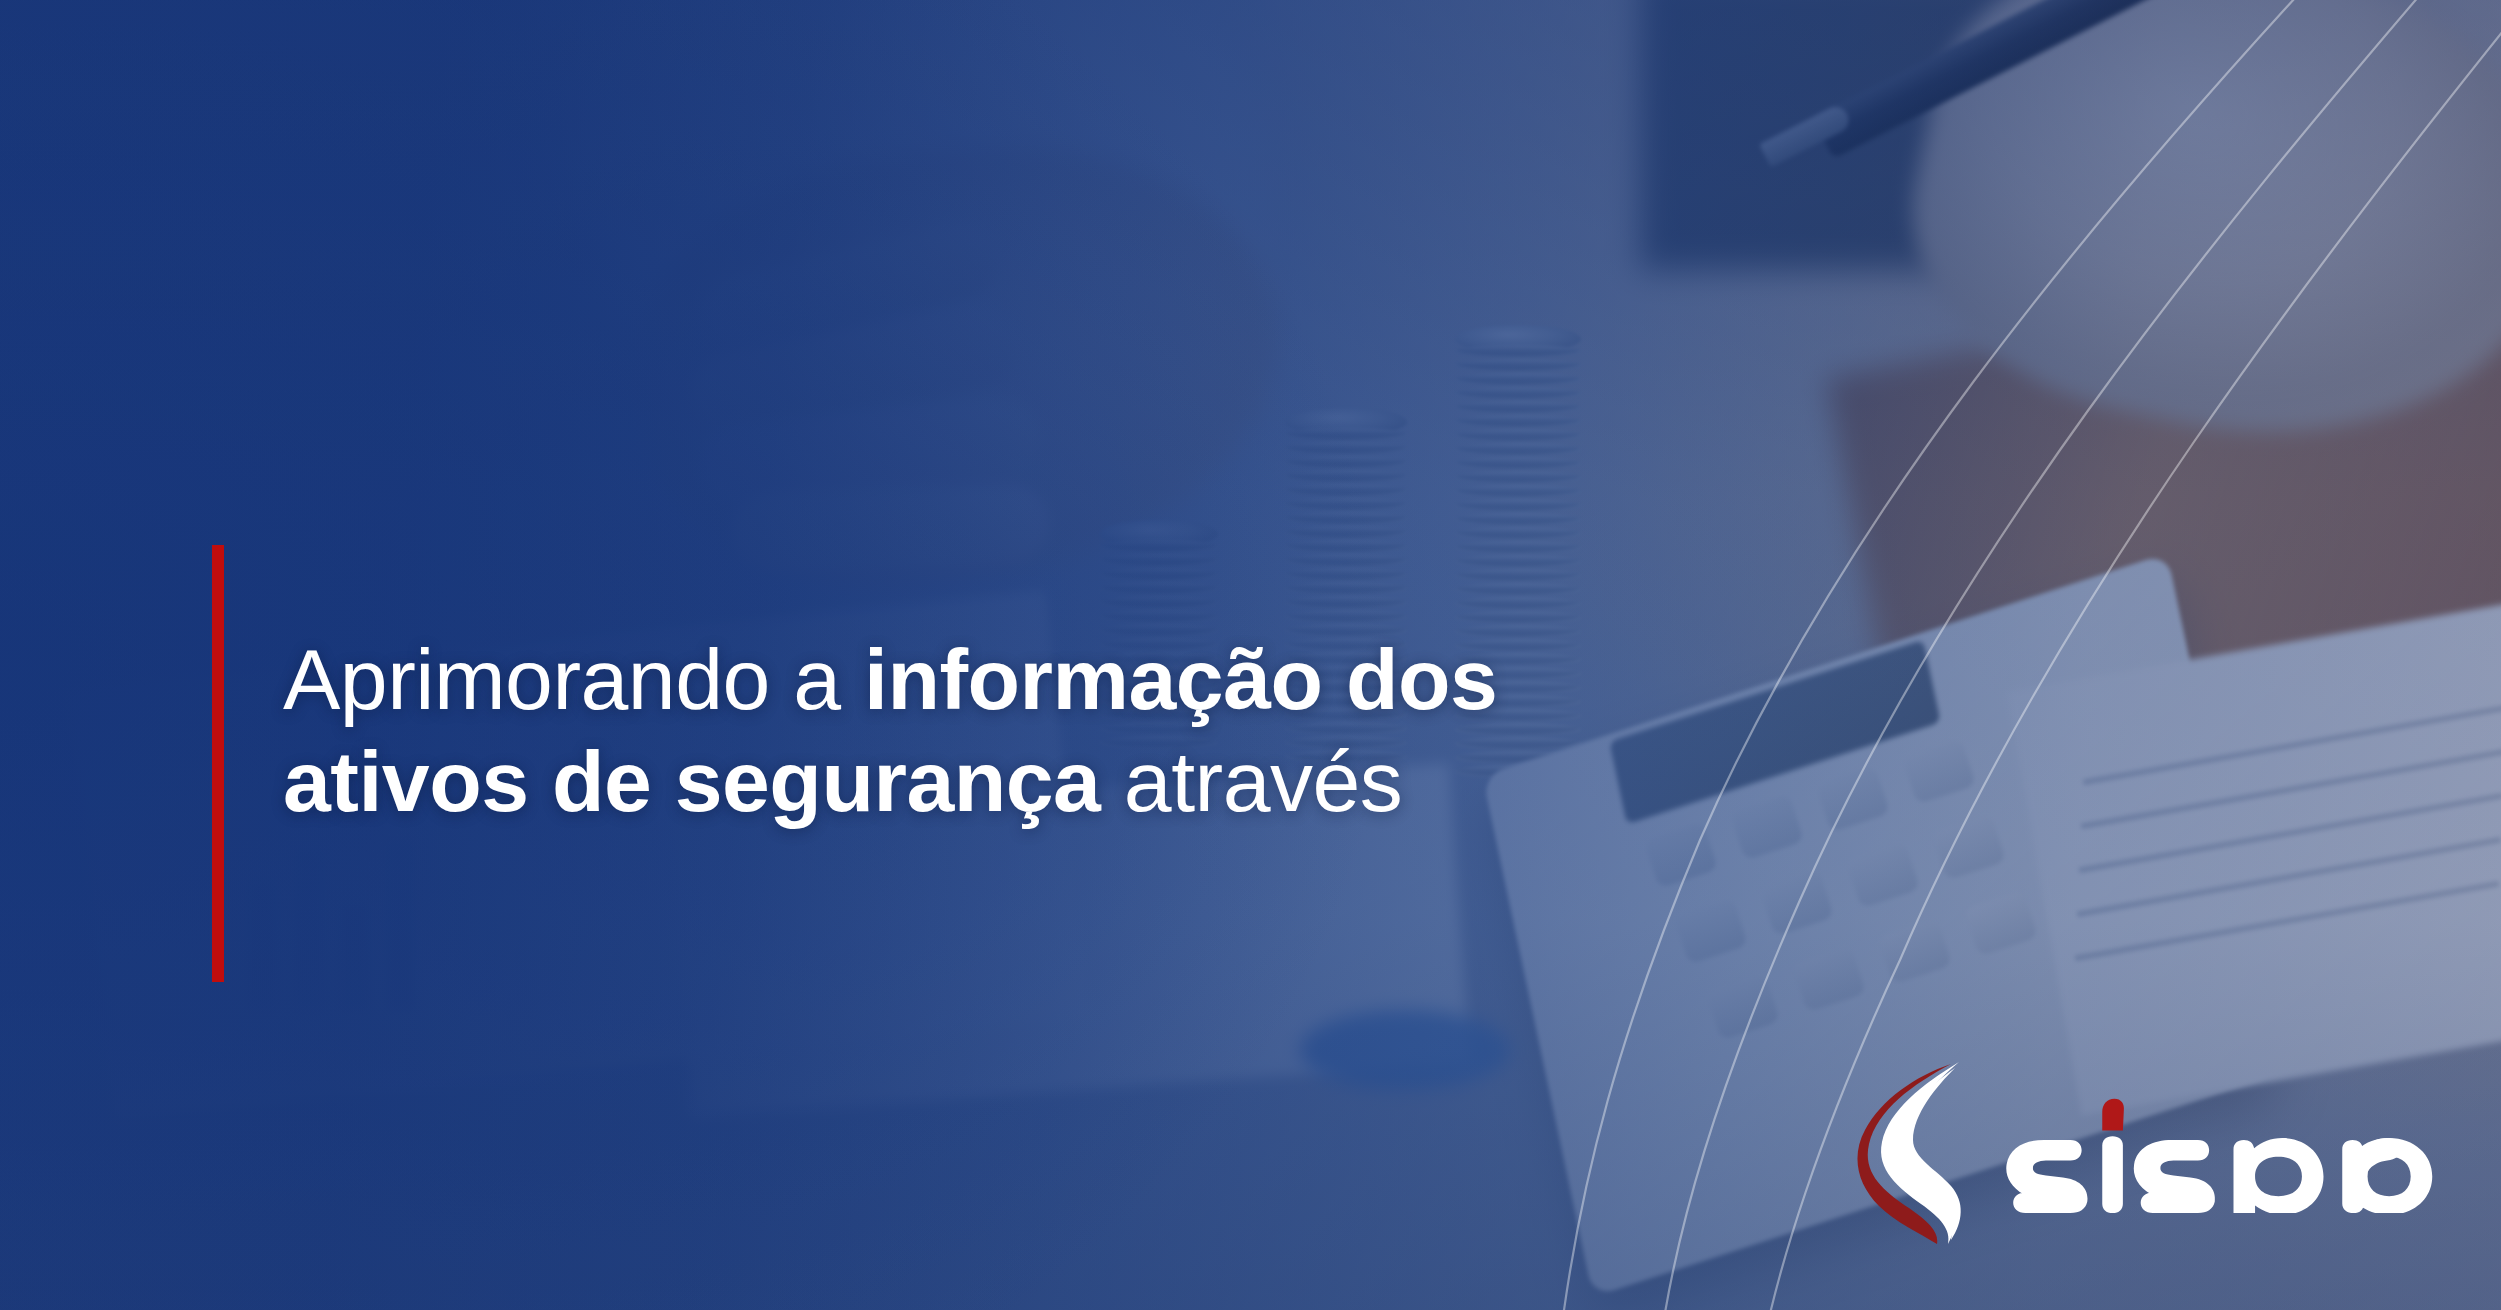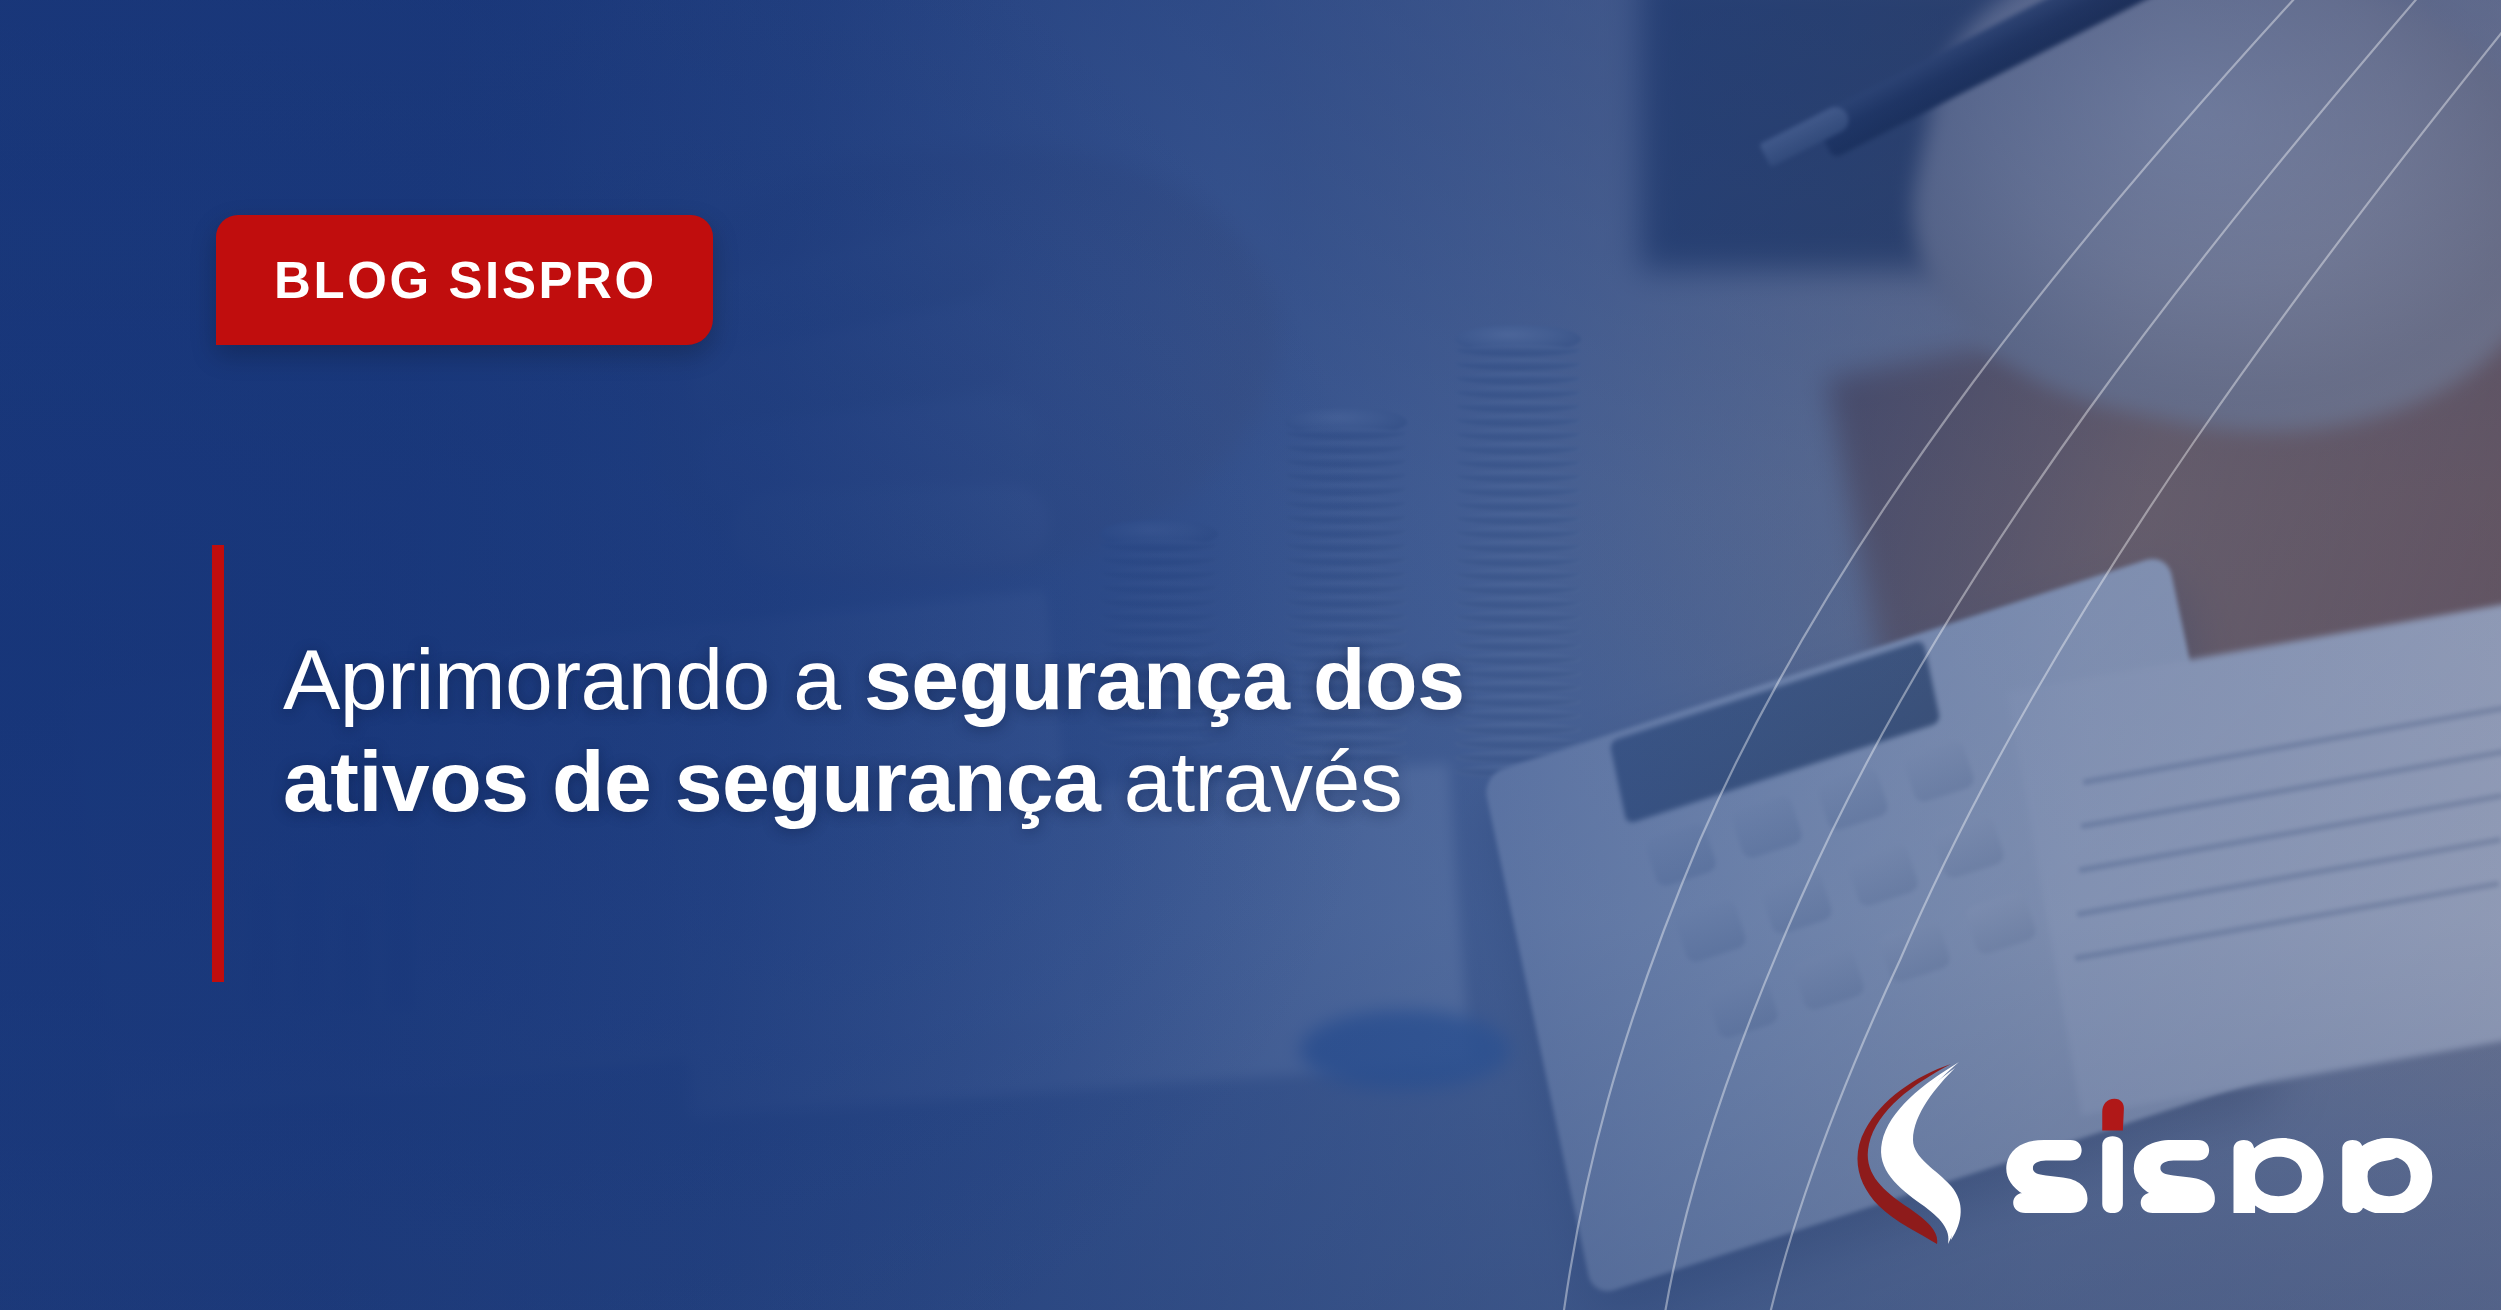--- a/index.html
+++ b/index.html
@@ -332,28 +332,25 @@
   <div class="tint-c"></div>
 
   <svg class="arcs" viewBox="0 0 2501 1310" preserveAspectRatio="none">
     <g fill="none" stroke="#ffffff" stroke-opacity="0.40" stroke-width="2.2">
       <path d="M2330 -40 C 2080 230, 1840 520, 1700 840 C 1620 1030, 1580 1180, 1560 1340"></path>
       <path d="M2450 -40 C 2200 250, 1950 560, 1800 900 C 1716 1090, 1676 1230, 1660 1345"></path>
       <path d="M2560 -40 C 2310 270, 2055 600, 1900 960 C 1816 1140, 1778 1270, 1762 1350"></path>
     </g>
   </svg>
 
-  <div class="badge">
-    <span class="badge-text">BLOG SISPRO</span>
-  </div>
 
   <div class="accent-bar"></div>
 
   <h1 class="headline">
-    <span>Aprimorando a </span><b>segurança dos</b><br>
+    <span>Aprimorando a </span><b>informação dos</b><br>
     <b>ativos de segurança</b><span> através</span><br>
   </h1>
 
   <div class="logo">
 
     <svg class="logo-mark" viewBox="0 0 120 190">
 
       <path d="M96 6
                C 58 26, 22 52, 14 86
                C 7 116, 30 134, 54 150

